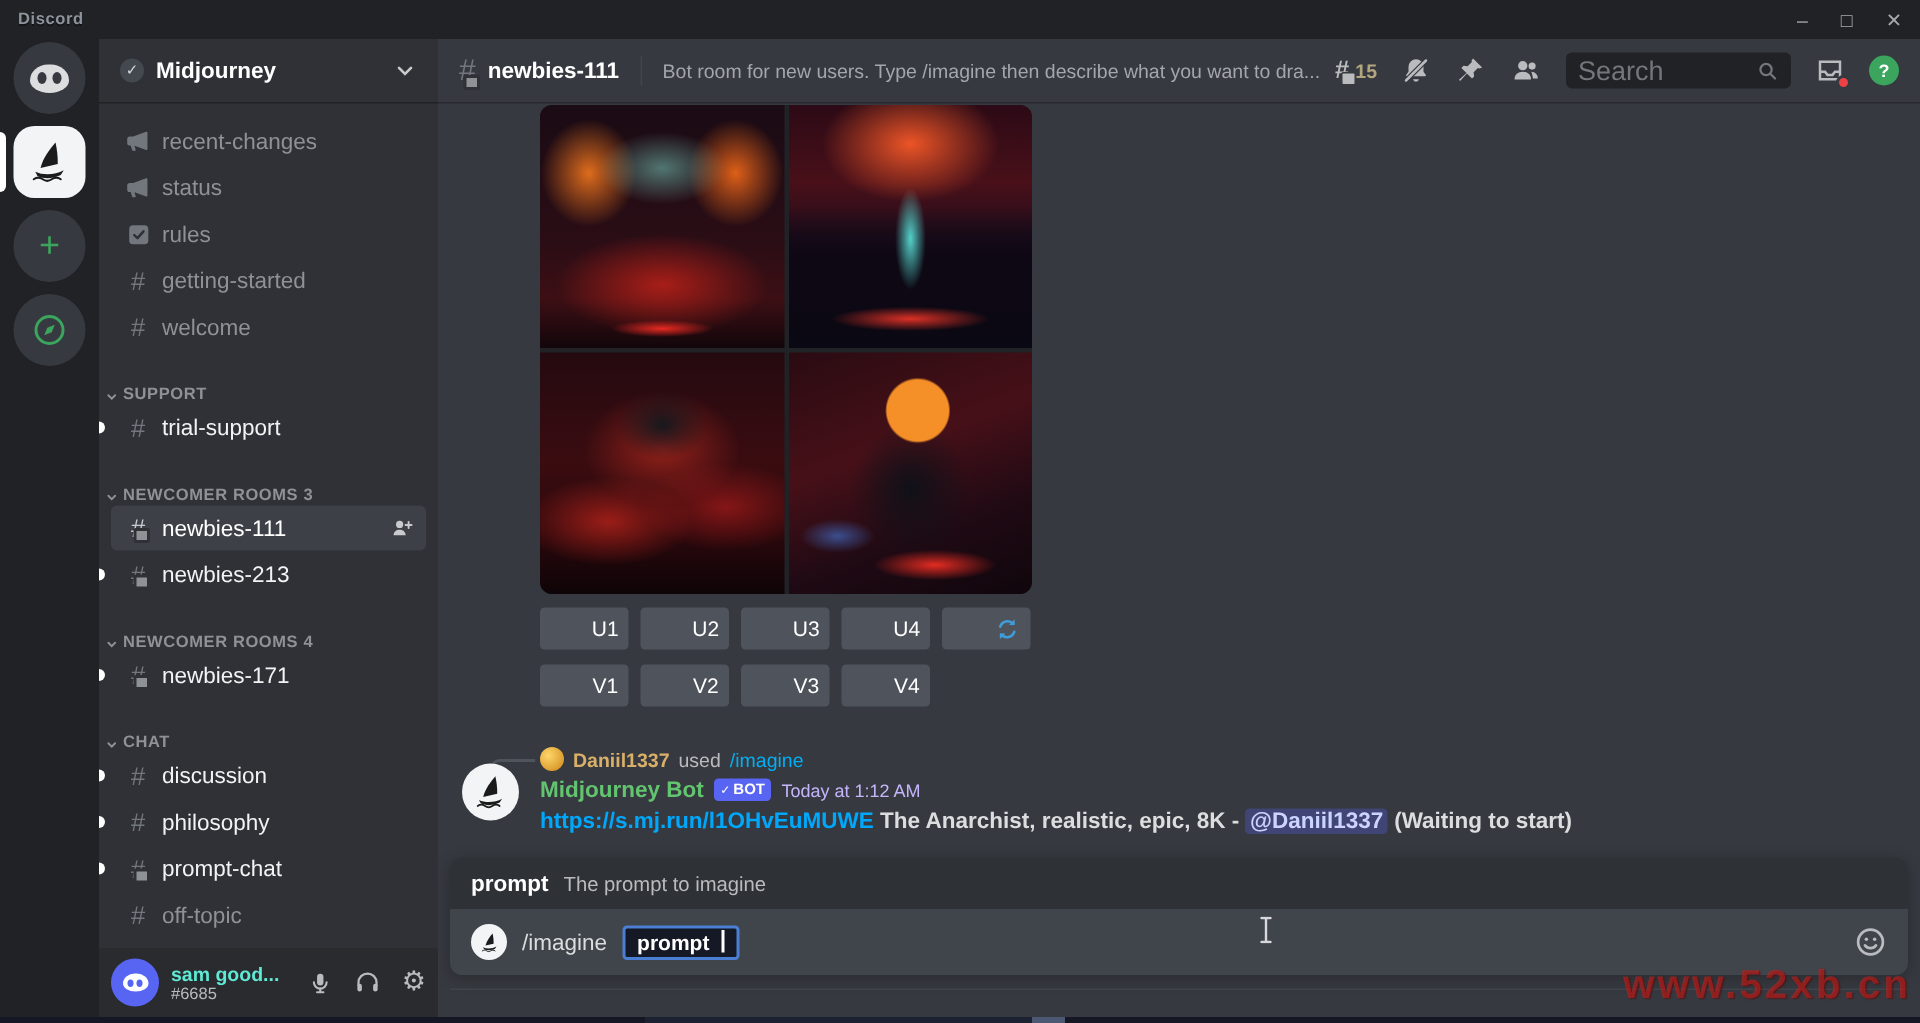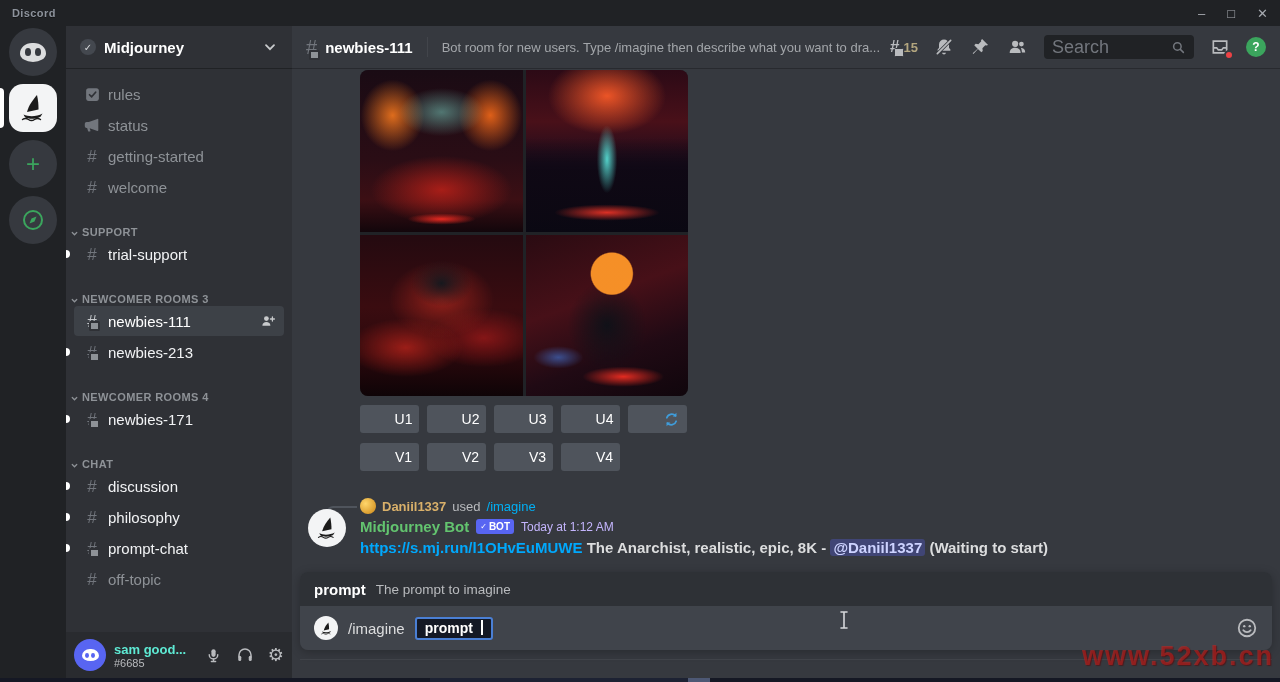--- a/index.html
+++ b/index.html
@@ -234,34 +234,42 @@
       <span class="server-chevron">
         <svg viewBox="0 0 18 18" width="16" height="16">
             <path d="m4.5 7 4.5 4.5L13.5 7" stroke="currentColor" stroke-width="2" fill="none" stroke-linecap="round"></path>
           </svg>
       </span>
     </div>
 
     <div class="channels">
       <div class="ch">
         <span class="cicon">
+          <svg viewBox="0 0 20 20" width="18" height="18">
+              <path fill="currentColor" d="M16 3.2 6.4 6.6H4a2 2 0 0 0-2 2v2.8a2 2 0 0 0 2 2h.6l1 3.2c.1.4.5.7.9.7h1.2c.4 0 .7-.4.6-.8l-.9-3 8.6 3.1c.5.2 1-.2 1-.7V3.9c0-.5-.5-.9-1-.7Z"></path>
+            </svg>
+        </span>
+        <span class="clabel">recent-changes</span>
+      </div>
+      <div class="ch">
+        <span class="cicon">
+          <svg viewBox="0 0 20 20" width="18" height="18">
+              <path fill="currentColor" d="M16 3.2 6.4 6.6H4a2 2 0 0 0-2 2v2.8a2 2 0 0 0 2 2h.6l1 3.2c.1.4.5.7.9.7h1.2c.4 0 .7-.4.6-.8l-.9-3 8.6 3.1c.5.2 1-.2 1-.7V3.9c0-.5-.5-.9-1-.7Z"></path>
+            </svg>
+        </span>
+        <span class="clabel">status</span>
+      </div>
+      <div class="ch">
+        <span class="cicon">
           <svg viewBox="0 0 20 20" width="17" height="17">
               <rect x="2.5" y="2.5" width="15" height="15" rx="3" fill="currentColor"></rect>
               <path d="M6.5 10.3 9 12.7 13.7 7.3" stroke="#2f3136" stroke-width="2" fill="none" stroke-linecap="round" stroke-linejoin="round"></path>
             </svg>
         </span>
         <span class="clabel">rules</span>
-      </div>
-      <div class="ch">
-        <span class="cicon">
-          <svg viewBox="0 0 20 20" width="18" height="18">
-              <path fill="currentColor" d="M16 3.2 6.4 6.6H4a2 2 0 0 0-2 2v2.8a2 2 0 0 0 2 2h.6l1 3.2c.1.4.5.7.9.7h1.2c.4 0 .7-.4.6-.8l-.9-3 8.6 3.1c.5.2 1-.2 1-.7V3.9c0-.5-.5-.9-1-.7Z"></path>
-            </svg>
-        </span>
-        <span class="clabel">status</span>
       </div>
       <div class="ch">
         <span class="cicon">
             <span class="hashg">#</span>
           </span>
         <span class="clabel">getting-started</span>
       </div>
       <div class="ch">
         <span class="cicon">
             <span class="hashg">#</span>

